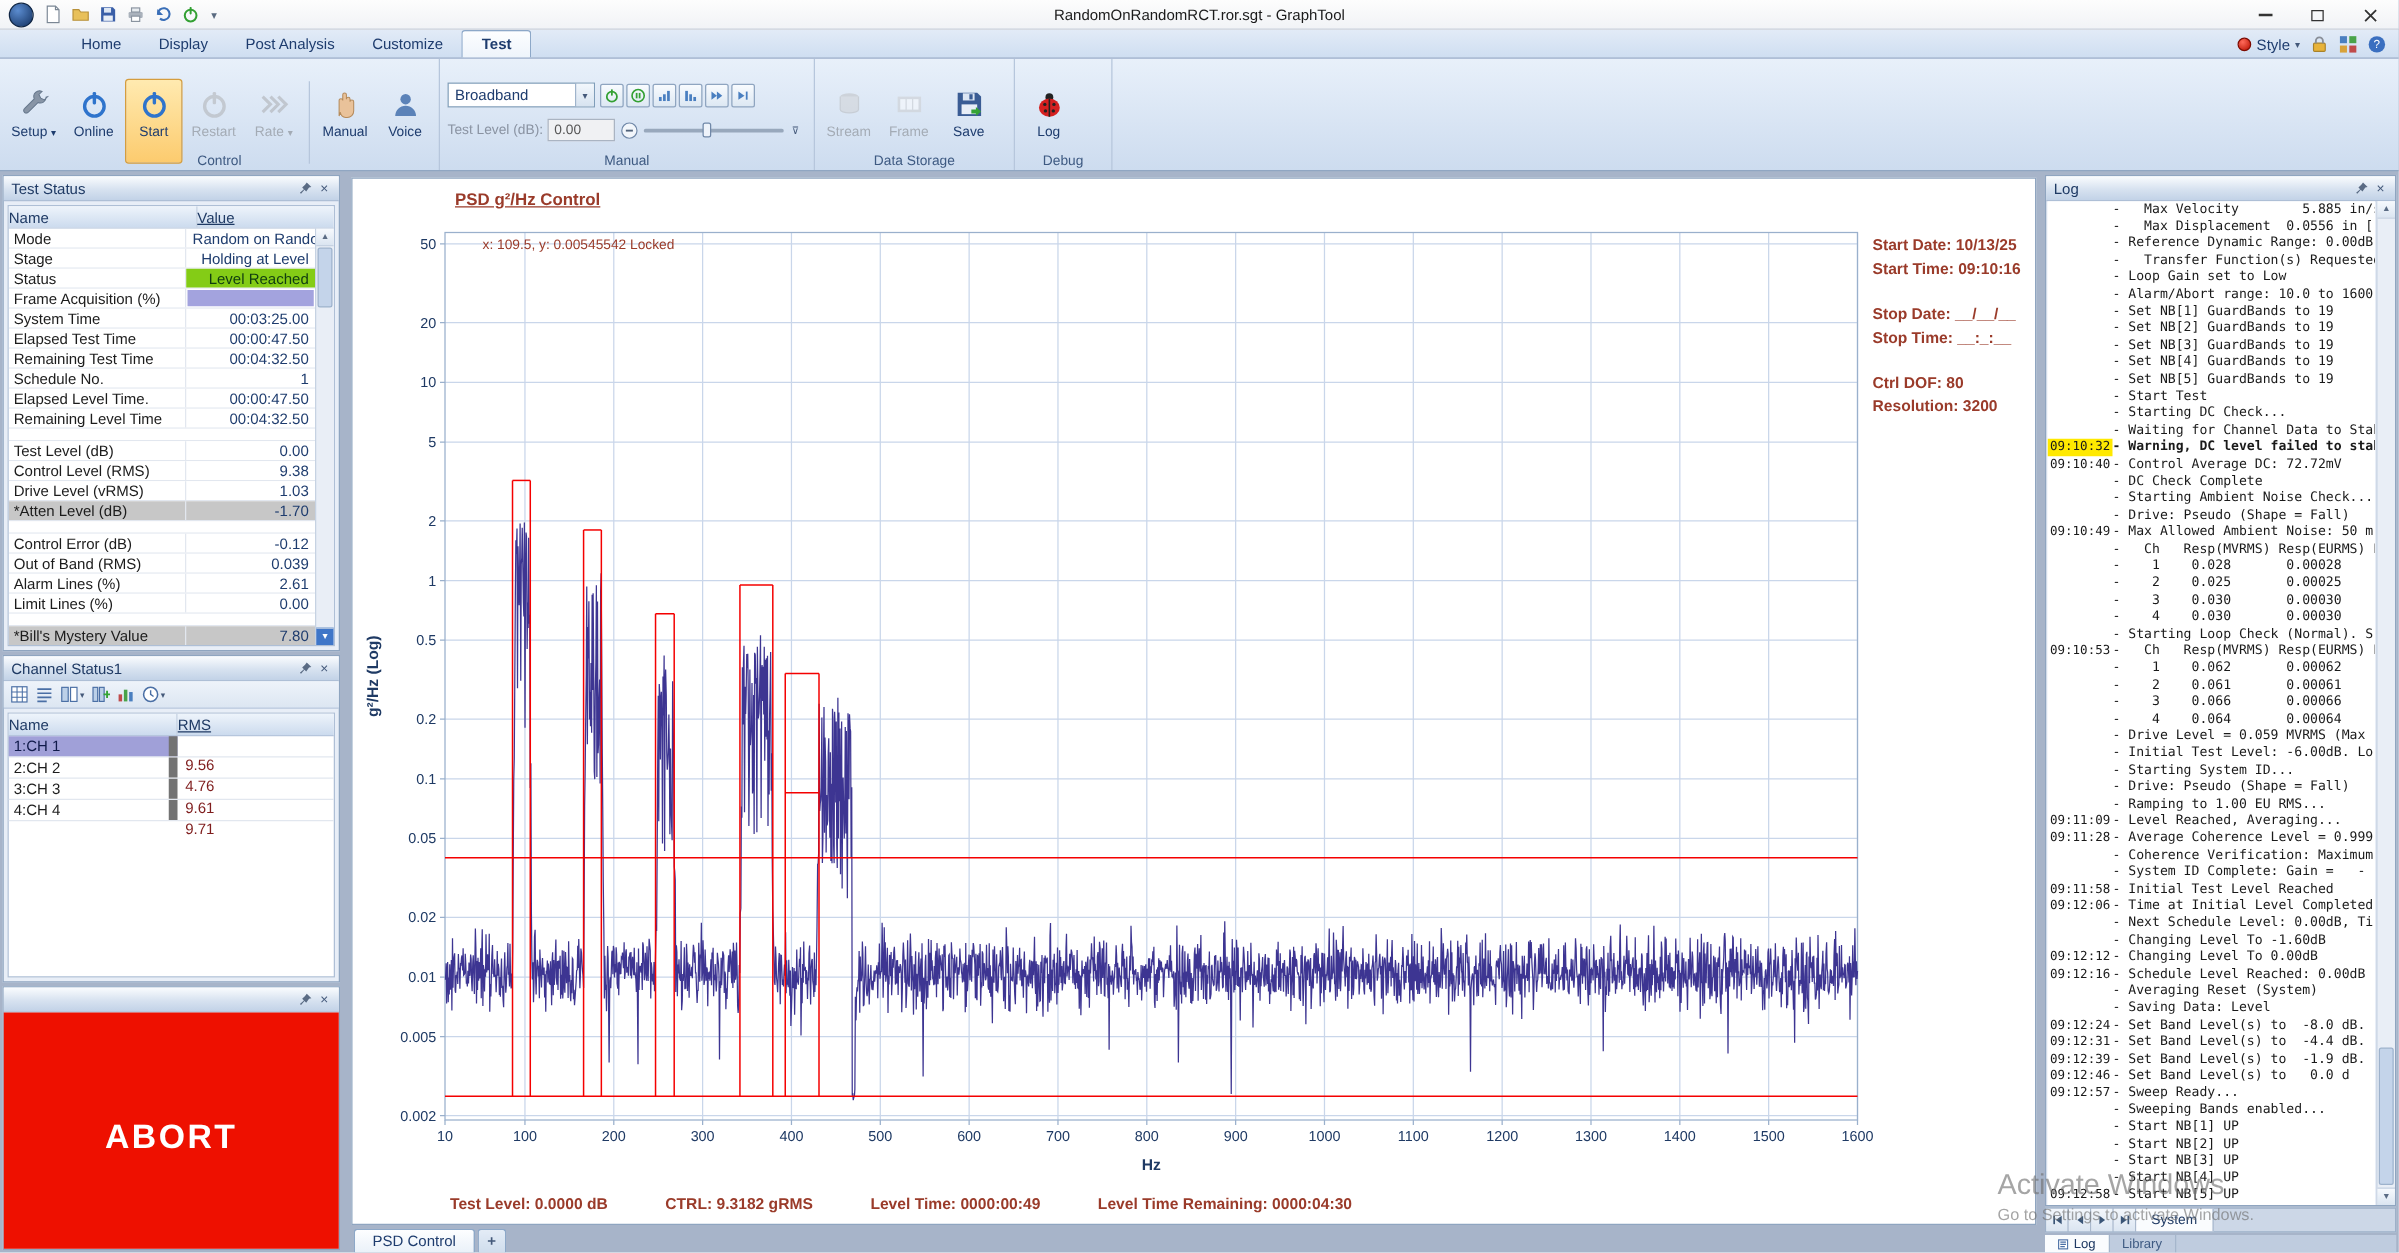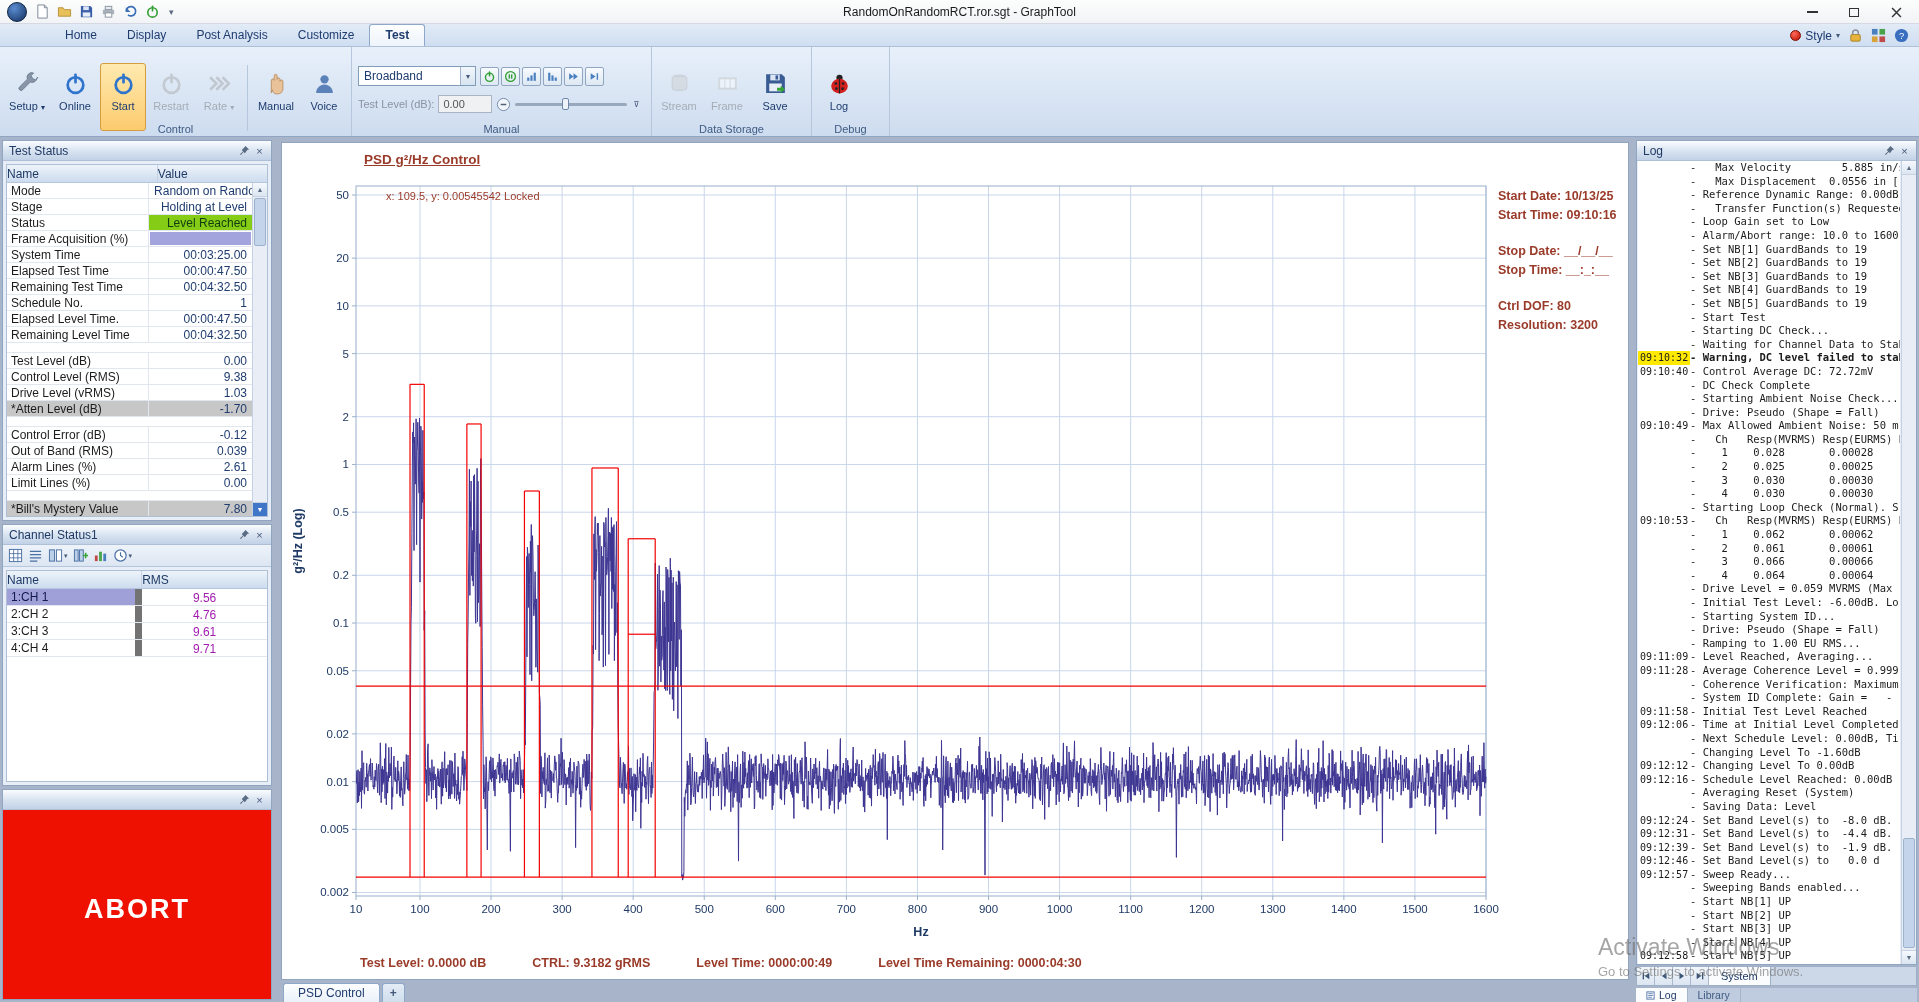--- a/index.html
+++ b/index.html
@@ -79,21 +79,21 @@
 
   .panel-test-status { left:2px; top:140px; width:270px; height:381px; }
   .panel-channel     { left:2px; top:524px; width:270px; height:262px; }
   .panel-abort       { left:2px; top:789px; width:270px; height:211px; }
 
   .ts-table { position:absolute; left:3px; top:23px; right:3px; bottom:3px; background:#fff; border:1px solid #aebfd6; overflow:hidden; }
   .ts-head { display:flex; height:18px; background:linear-gradient(#eef4fb,#ccdbee); border-bottom:1px solid #b6c6dd;
     color:#1f3a64; font-size:12px; }
   .ts-head .hc { text-align:left; padding-top:2px; }
   .hc.n { width:58%; border-right:1px solid #c6d2e2; }
-  .hc.v { flex:1; }
+  .hc.v { flex:1;text-decoration:underline; }
   .ts-body { position:absolute; left:0; right:15px; top:18px; bottom:0; }
   .ts-row { display:flex; height:16px; border-bottom:1px solid #e2e7ef; background:#fff; }
   .ts-row.blank { height:10px; }
   .ts-row.gray { background:#c7c7c7; }
   .ts-name { width:58%; padding:1px 4px; color:#1c1c1c; border-right:1px solid #e2e7ef; white-space:nowrap; overflow:hidden; font-size:12px; }
   .ts-value { flex:1; padding:1px 5px; color:#1e3c6e; text-align:right; white-space:nowrap; overflow:hidden; font-size:12px; position:relative; }
   .ts-value.green { background:#84cc16; color:#103c10; }
   .pbar { position:absolute; inset:1px; background:#a3a3de; }
   .ts-scroll { position:absolute; right:0; top:18px; bottom:0; width:15px; background:#e9eef6; border-left:1px solid #c6d2e2; }
   .sb-btn { height:14px; display:flex; align-items:center; justify-content:center; font-size:7px; color:#5a6b84;
@@ -103,21 +103,21 @@
   .sb-thumb { position:absolute; top:15px; left:1px; right:1px; height:48px; background:#c4d4ea; border:1px solid #9db2cc; border-radius:2px; }
 
   .panel-toolbar { height:22px; display:flex; align-items:center; gap:5px; padding:0 5px; background:linear-gradient(#eef3fa,#dce6f2); border-bottom:1px solid #b6c6dd; }
   .ptb-ic { display:flex; align-items:center; }
   .ptb-ic svg { width:15px; height:15px; }
   .ptb-caret { font-size:7px; color:#44597a; margin-left:1px; }
   .ch-table { position:absolute; left:3px; top:45px; right:3px; bottom:3px; background:#fff; border:1px solid #aebfd6; }
   .ch-row { display:flex; height:17px; border-bottom:1px solid #e2e7ef; }
   .ch-name { width:52%; padding:1px 4px; color:#1c1c1c; border-right:7px solid #737373; font-size:12px; }
   .ch-name.sel { background:#a0a0d8; color:#101a4a; }
-  .ch-rms { flex:1; padding:2px 6px; color:#a21caf; text-align:center; font-size:12px; }
+  .ch-rms { flex:1; padding:16px 6px; color:#7f1d1d; text-align:left; font-size:12px; }
 
   .abort-body { position:absolute; left:0; right:0; top:20px; bottom:0; background:#ee1000; display:flex; justify-content:center; }
   .abort-text { margin-top:84px; color:#fff; font-size:27px; font-weight:bold; letter-spacing:2px; }
 
   
   .chart-panel { position:absolute; left:281px; top:142px; width:1348px; height:838px; background:#fff; border:1px solid #8fa5c0; }
   #chart-svg { position:absolute; left:0; top:0; font-family:"Liberation Sans",sans-serif; }
   .chart-title { position:absolute; left:76px; top:8px; color:#9a3b2a; font-size:13.5px; font-weight:bold;
     text-decoration:underline; background:#fff; padding:1px 6px; }
   .cursor-label { position:absolute; left:104px; top:47px; color:#9a3b2a; font-size:11px; }

